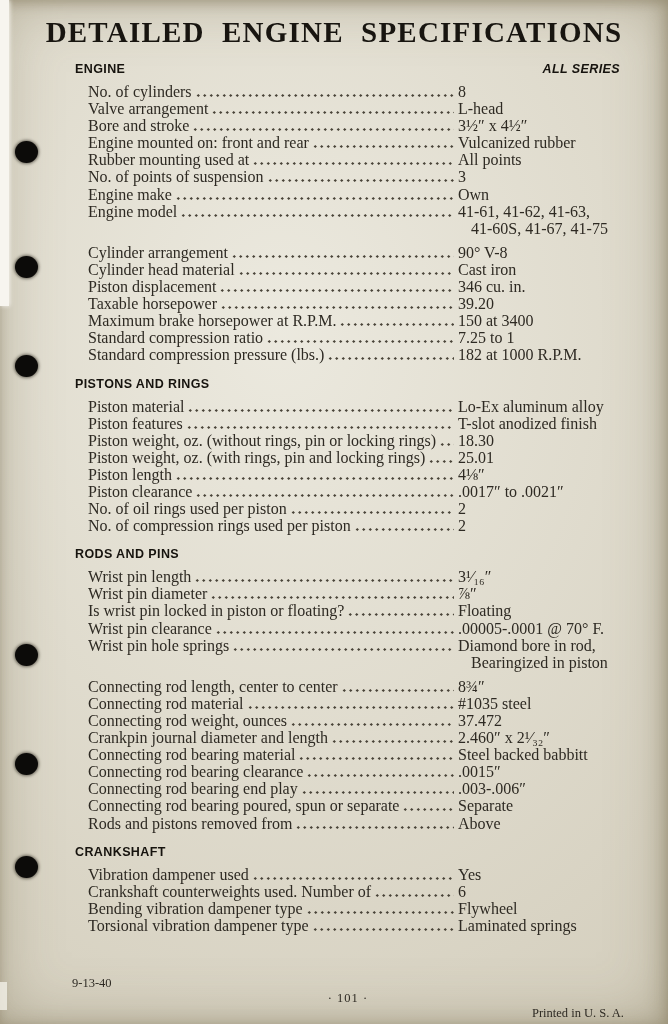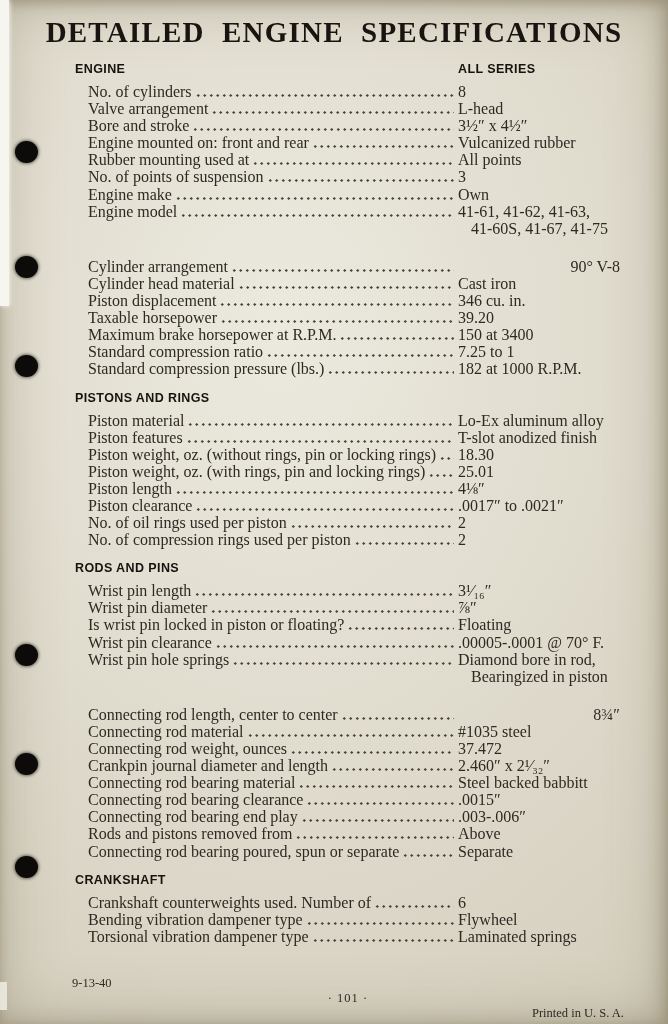--- a/index.html
+++ b/index.html
@@ -35,24 +35,24 @@
   .content{padding:0 48px 0 75px;}
 
   .sec-head{
     display:flex;align-items:baseline;
     margin:13px 0 7px;
     font-family:"Liberation Sans","DejaVu Sans",sans-serif;
     font-weight:700;font-size:12.5px;letter-spacing:.4px;
     color:#16130e;
   }
   .sec-title{flex:1 1 auto;}
-  .sec-right{flex:0 0 162px;text-align:left;}
+  .sec-right{flex:0 0 162px;text-align:right;font-style:italic;}
 
   .spec-row{display:flex;align-items:baseline;font-size:16px;line-height:17.1px;color:#2e2a23;}
-  .spec-row.gap{margin-top:21px;text-align:right;}
+  .spec-row.gap{margin-top:7px;}
   .spec-label{padding-left:13px;white-space:nowrap;}
   .leader{
     flex:1 1 auto;min-width:10px;height:3px;margin:0 4px 0 3px;
     background-image:radial-gradient(circle, rgba(60,54,43,0.92) 1px, rgba(0,0,0,0) 1.4px);
     background-size:6.5px 3px;background-repeat:repeat-x;background-position:0 100%;
   }
   .spec-value{flex:0 0 162px;}
   .spec-value .cont{padding-left:13px;}
 
   .footer{
@@ -381,43 +381,50 @@
 
   <div class="spec-row">
     <span class="spec-label">Connecting rod bearing end play</span>
     <span class="leader"></span>
     <span class="spec-value">
               <div>.003-.006″</div>
             </span>
   </div>
 
   <div class="spec-row">
+    <span class="spec-label">Connecting rod bearing poured, spun or separate</span>
+    <span class="leader"></span>
+    <span class="spec-value">
+              <div>Separate</div>
+            </span>
+  </div>
+
+  <div class="spec-row">
     <span class="spec-label">Rods and pistons removed from</span>
     <span class="leader"></span>
     <span class="spec-value">
               <div>Above</div>
-            </span>
-  </div>
-
-  <div class="spec-row">
-    <span class="spec-label">Connecting rod bearing poured, spun or separate</span>
-    <span class="leader"></span>
-    <span class="spec-value">
-              <div>Separate</div>
             </span>
   </div>
 </div>
   </section>
 
   <section>
     <div class="sec-head">
       <span class="sec-title">CRANKSHAFT</span>
       <span class="sec-right"></span>
     </div>
     <div class="rows">
+  <div class="spec-row">
+    <span class="spec-label">Vibration dampener used</span>
+    <span class="leader"></span>
+    <span class="spec-value">
+              <div>Yes</div>
+            </span>
+  </div>
 
   <div class="spec-row">
     <span class="spec-label">Crankshaft counterweights used. Number of</span>
     <span class="leader"></span>
     <span class="spec-value">
               <div>6</div>
             </span>
   </div>
 
   <div class="spec-row">

